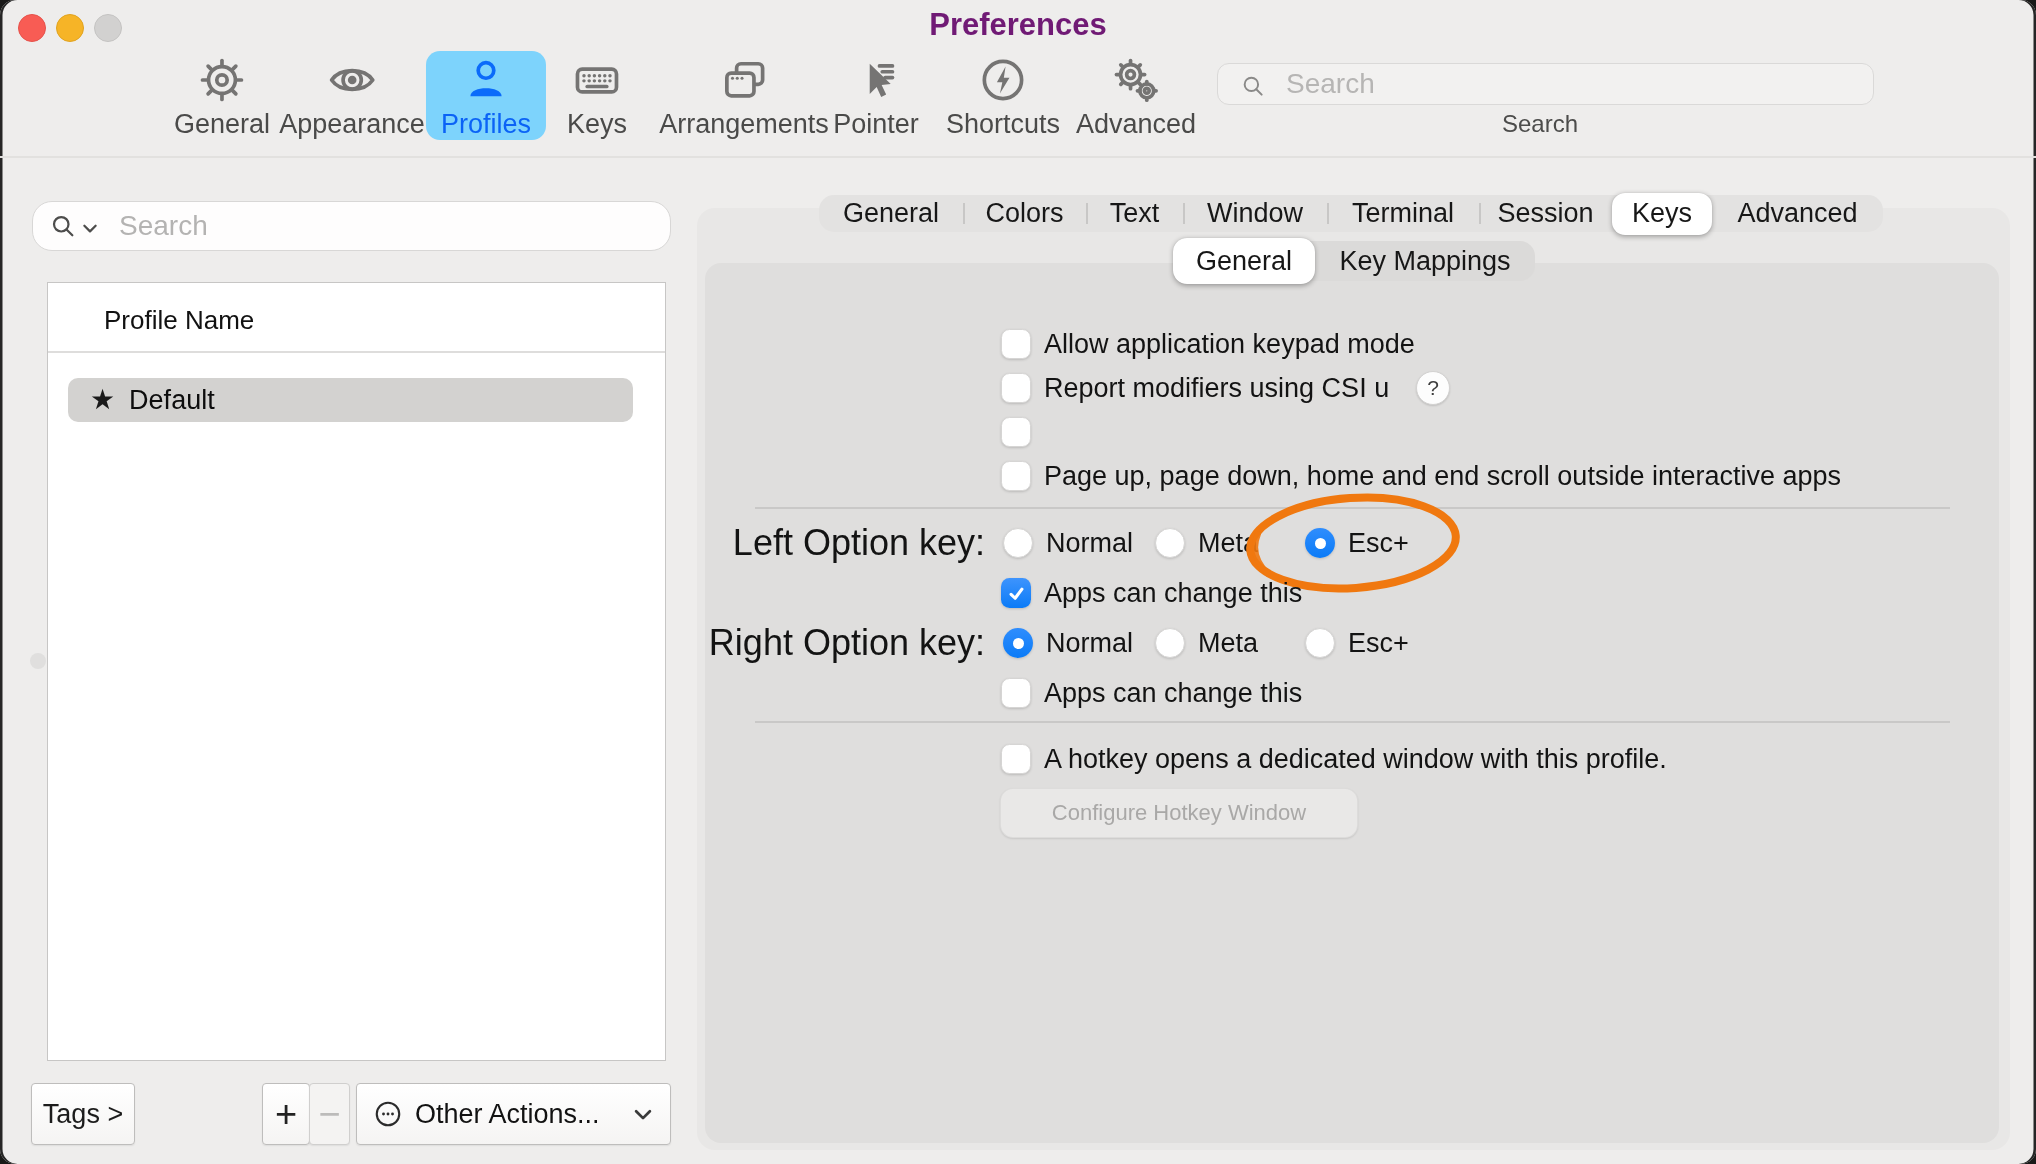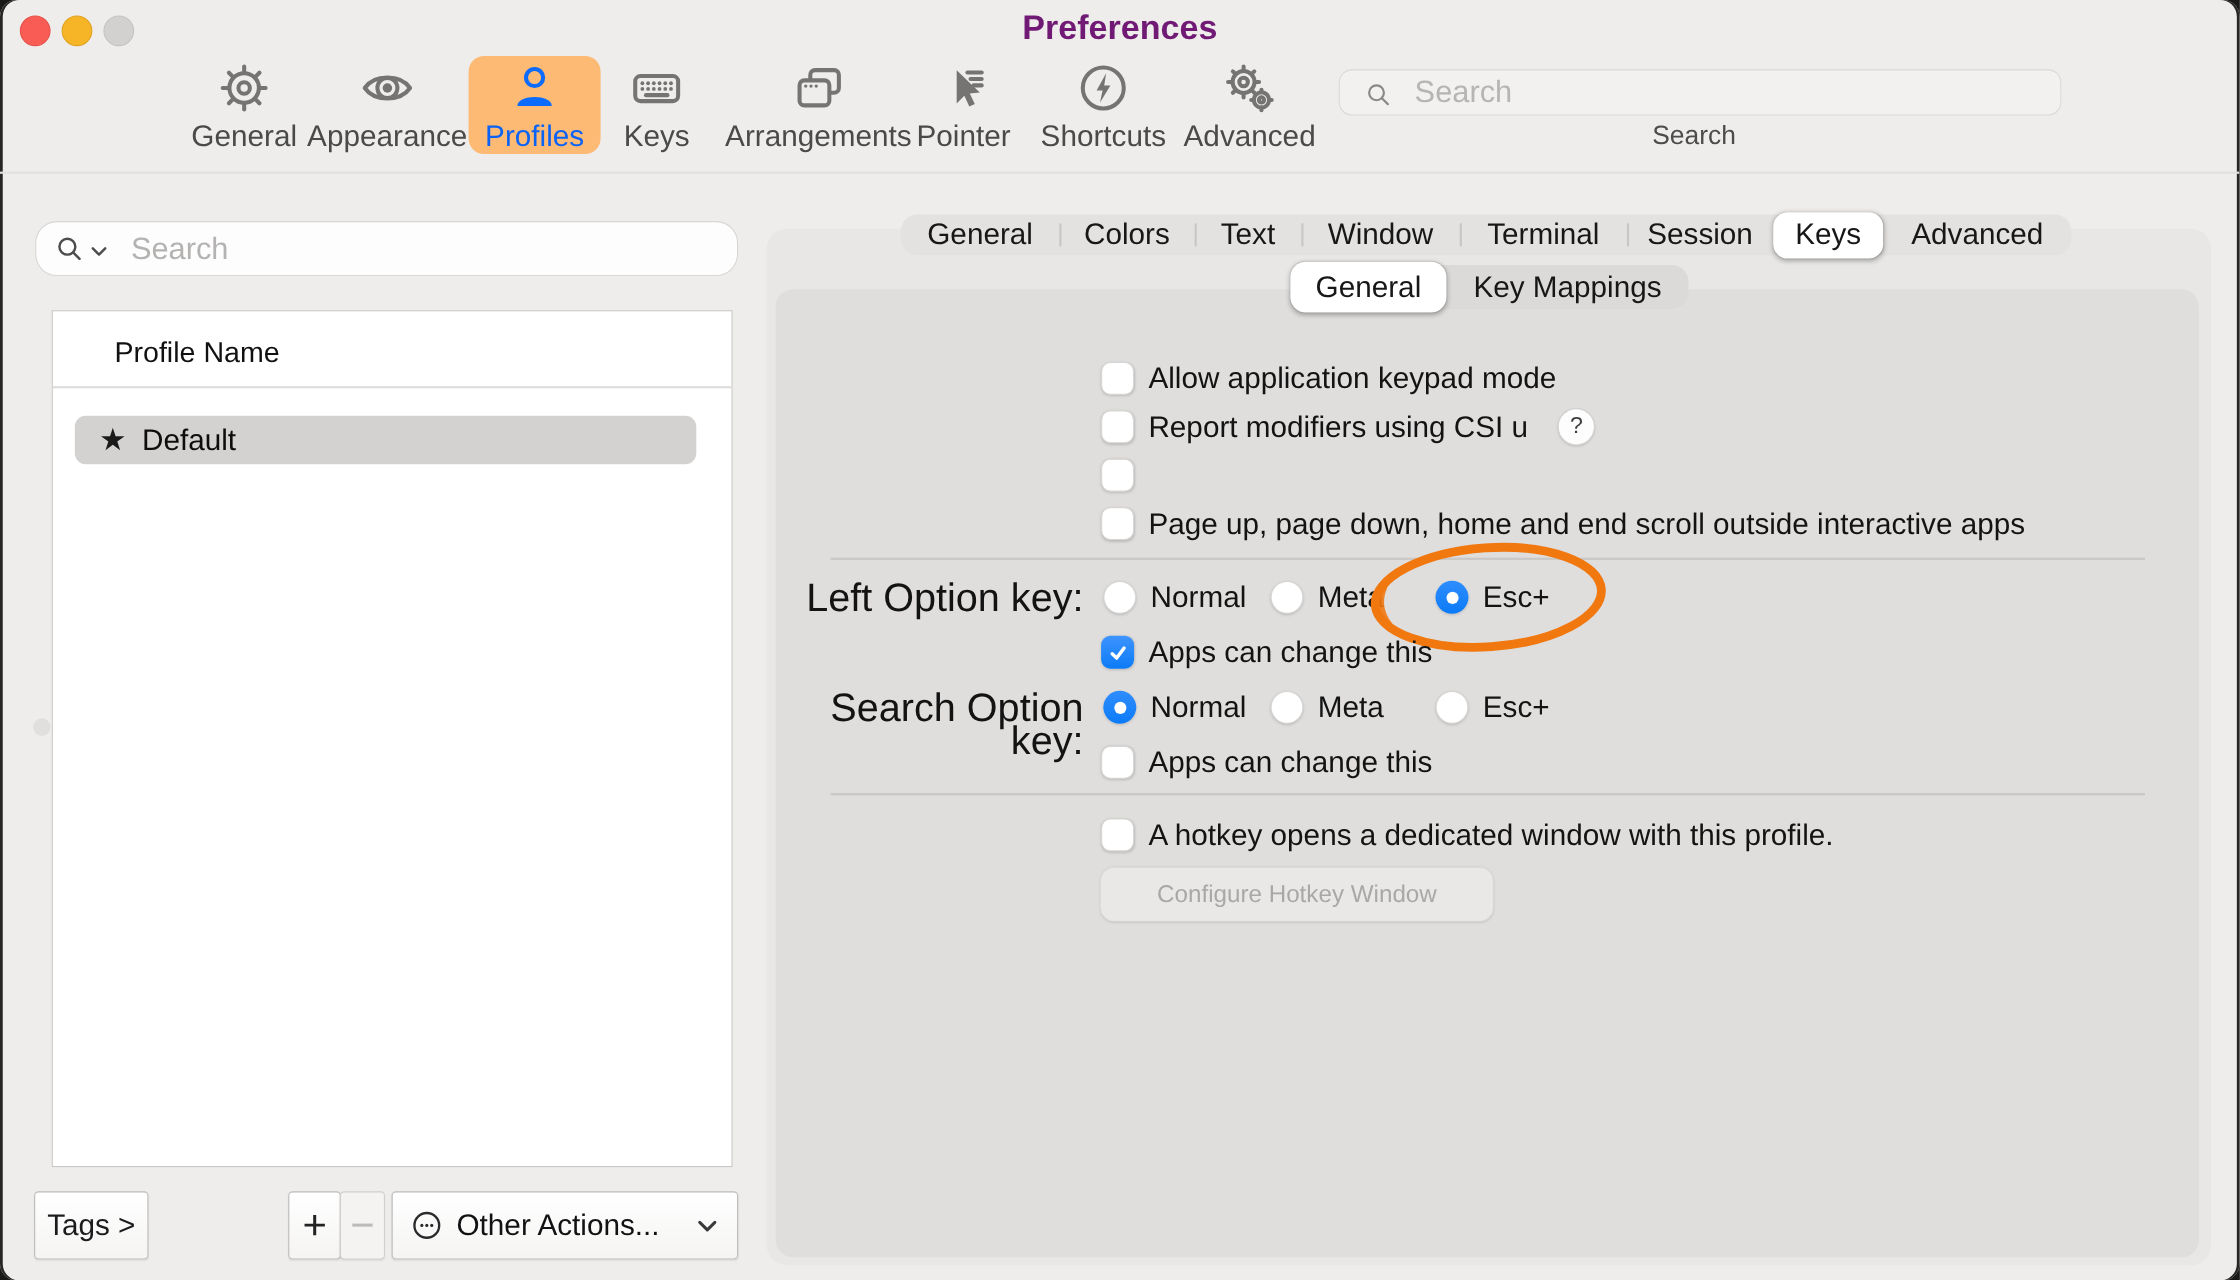--- a/index.html
+++ b/index.html
@@ -13,21 +13,21 @@
   
   .title{left:0;top:7px;width:100%;text-align:center;font-size:31px;font-weight:bold;color:#701a75;}
   .light{width:26px;height:26px;border-radius:50%;top:14px;}
   .light.red{left:18px;background:#f85c54;border:1px solid #e5524b;}
   .light.yellow{left:56px;background:#f6b427;border:1px solid #e0a31f;}
   .light.gray{left:94px;background:#d2d1d0;border:1px solid #c4c3c2;}
   
   .toolbar-divider{left:0;top:156px;width:100%;height:1.5px;background:#e2e1df;}
   .tb-item{top:51px;height:89px;transform:translateX(-50%);display:flex;flex-direction:column;
     align-items:center;justify-content:center;gap:5px;padding:0 15px;border-radius:14px;cursor:default;}
-  .tb-item.active{background:#fdba74;}
+  .tb-item.active{background:#7dd3fc;}
   .tb-item .lbl{font-size:27px;color:#4a4a49;white-space:nowrap;line-height:27px;}
   .tb-item.active .lbl{color:#0b63f6;}
   .tb-icon{width:52px;height:52px;display:block;}
   .tb-stroke{stroke:#757473;stroke-width:1.7;fill:none;stroke-linecap:round;stroke-linejoin:round;}
   .tb-fill{fill:#757473;}
   .blue-stroke{stroke:#0b6bfa;stroke-width:1.7;fill:none;stroke-linecap:round;}
   .blue-fill{fill:#0b6bfa;}
   .tb-search{left:1217px;top:63px;width:657px;height:42px;border-radius:12px;background:#f2f1f0;
     border:1.5px solid #dad9d8;box-sizing:border-box;}
   .tb-search input{position:absolute;left:66px;top:2px;width:560px;height:34px;border:none;background:transparent;
@@ -323,21 +323,21 @@
 
   <div class="abs row" style="left:1001px;top:577px">
     <div class="cb checked">
       <svg style="width:19px;height:19px" viewBox="0 0 14 14">
         <polyline points="3,7.6 6,10.5 11,3.8" fill="none" stroke="#ffffff" stroke-width="2.3" stroke-linecap="round" stroke-linejoin="round"></polyline>
       </svg>
     </div>
     <span class="rowtext">Apps can change this</span>
   </div>
 
-  <div class="abs optlabel" style="left:697px;top:628px">Search Option key:</div>
+  <div class="abs optlabel" style="left:697px;top:628px">Right Option key:</div>
   <div class="abs row" style="left:1003px;top:627px">
     <div class="radio checked"></div>
     <span class="rowtext">Normal</span>
   </div>
   <div class="abs row" style="left:1155px;top:627px">
     <div class="radio"></div>
     <span class="rowtext">Meta</span>
   </div>
   <div class="abs row" style="left:1305px;top:627px">
     <div class="radio"></div>

